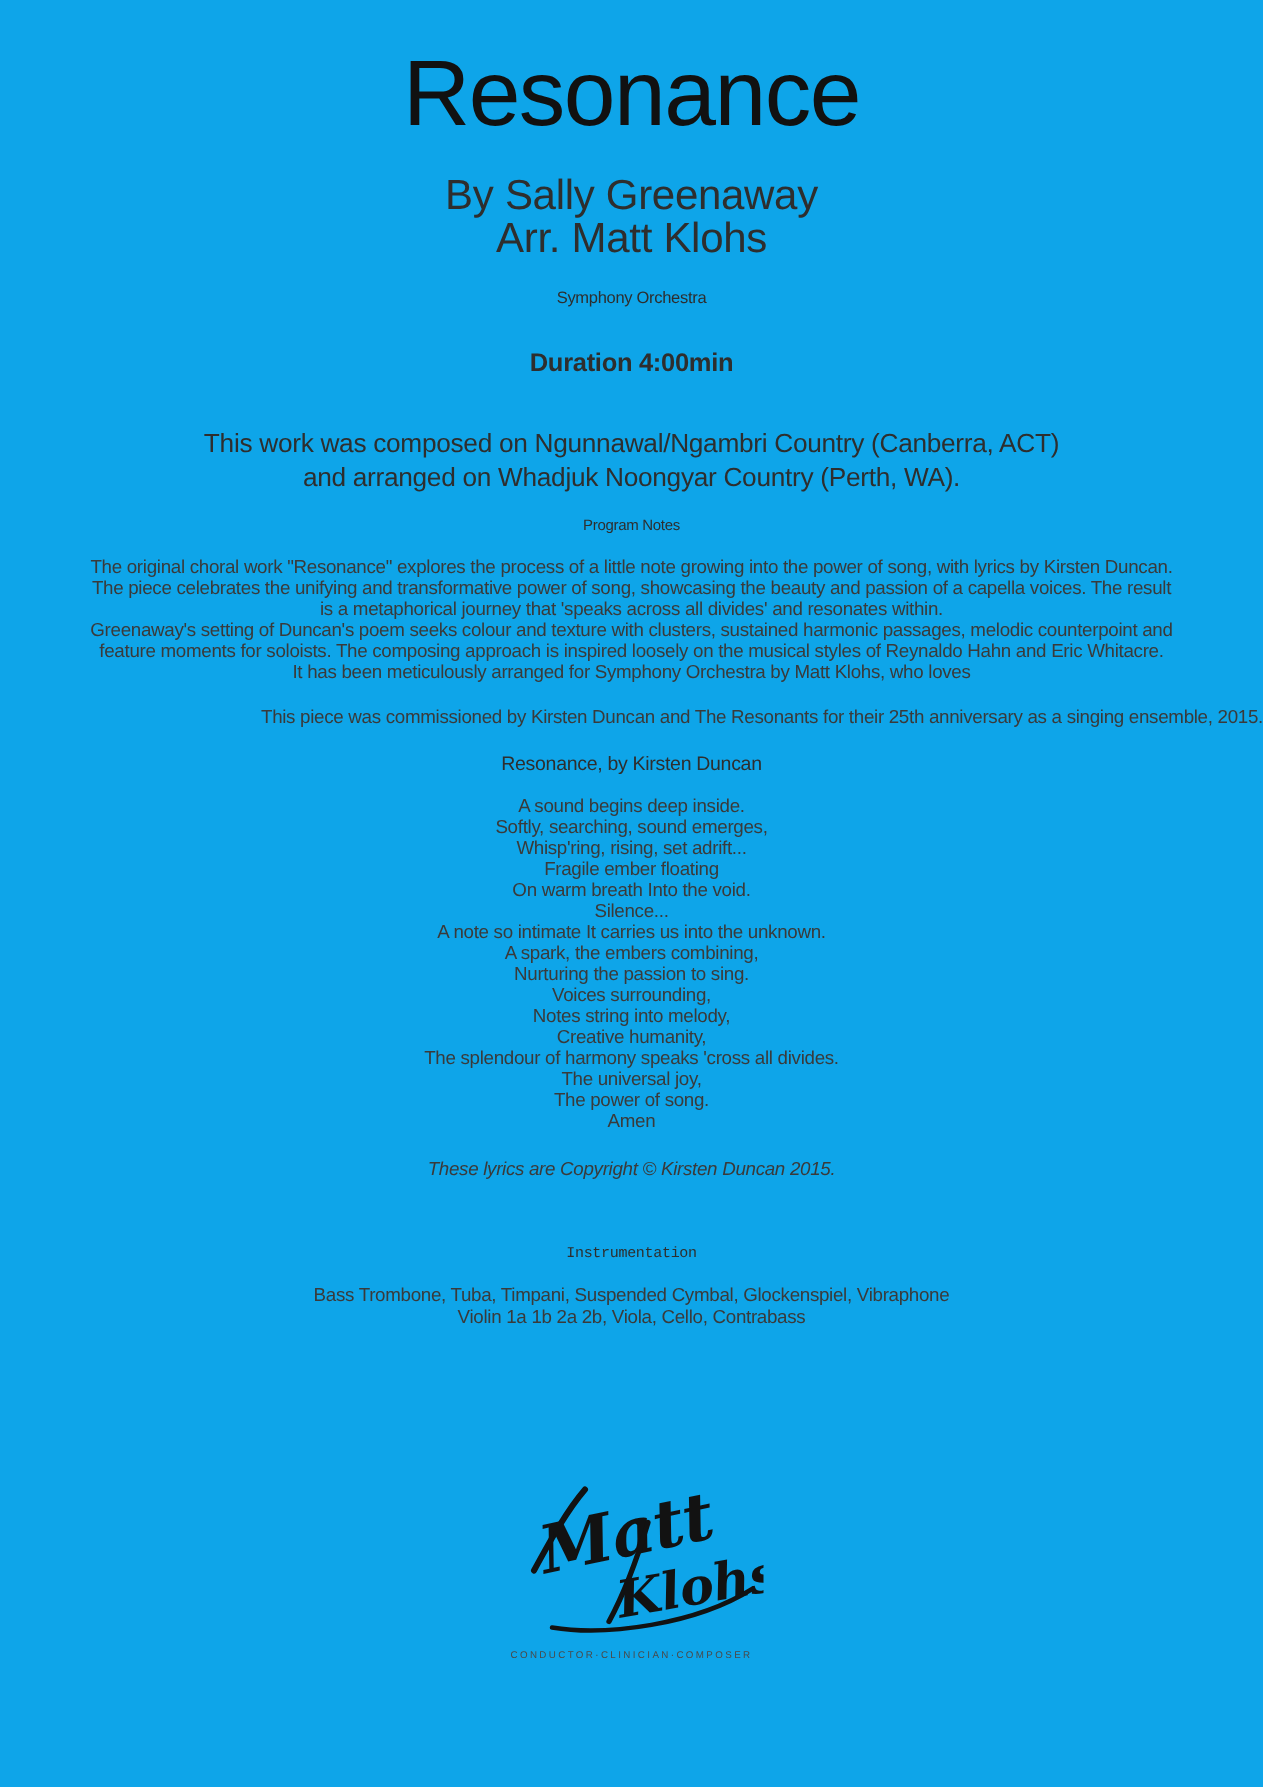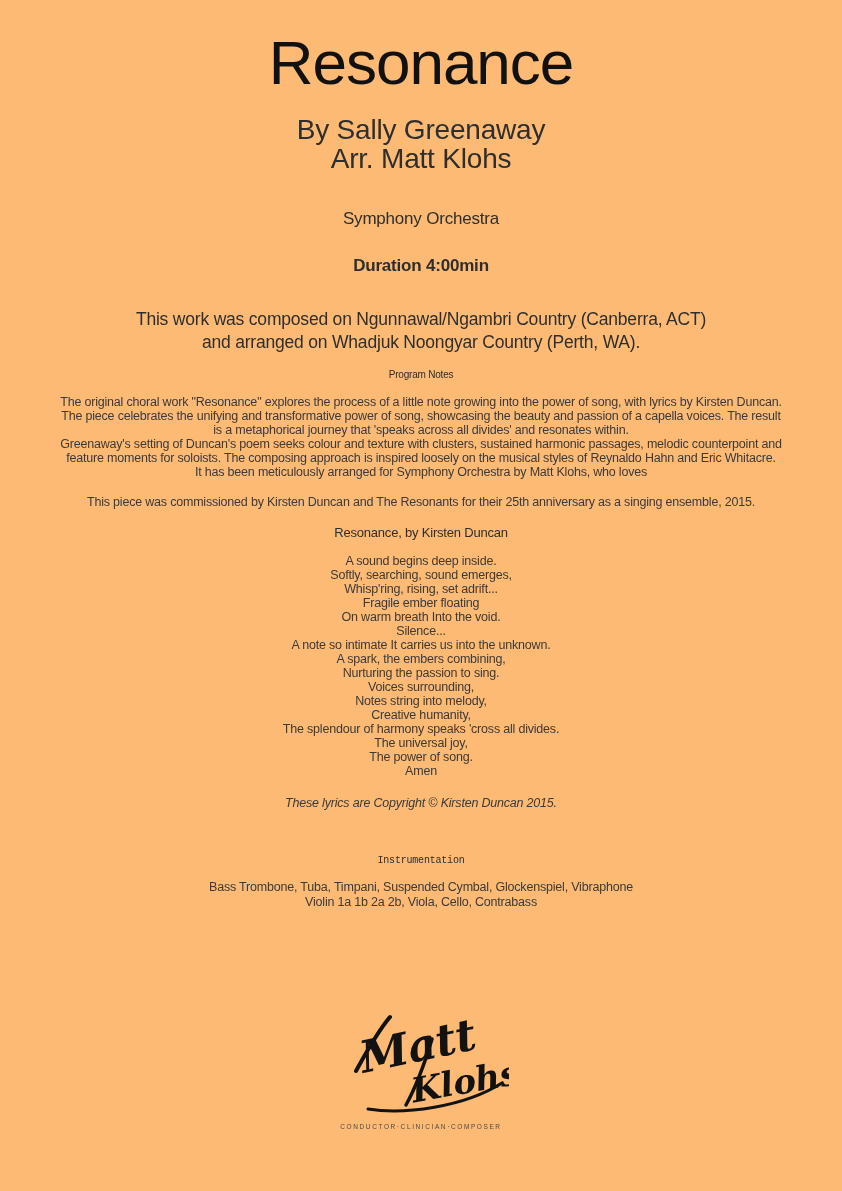--- a/index.html
+++ b/index.html
@@ -1,43 +1,43 @@
 <!DOCTYPE html>
 <html><head>
 <meta charset="utf-8">
 <style>
   html, body { margin: 0; padding: 0; background: #ffffff; }
   .page {
     position: relative;
     width: 842px;
     height: 1191px;
     margin: 0 auto;
-    background: #fdba74;
+    background: #0ea5e9;
     font-family: "Liberation Sans", sans-serif;
     color: #333333;
     text-align: center;
     overflow: hidden;
     letter-spacing: -0.2px;
   }
   .title {
     margin: 0;
     padding-top: 30px;
     font-size: 62px;
     font-weight: 400;
     line-height: 1.05;
     color: #111111;
     letter-spacing: -1px;
   }
   .byline { margin-top: 20px; font-size: 28px; line-height: 29px; color: #2e2e2e; }
-  .ensemble { margin-top: 36px; font-size: 17px; color: #2e2e2e; }
+  .ensemble { margin-top: 20px; font-size: 11px; color: #2e2e2e; }
   .duration { margin-top: 27px; font-size: 17px; color: #2e2e2e; font-weight: bold; }
   .ack { margin-top: 32px; font-size: 17.5px; line-height: 23px; color: #2e2e2e; }
   .section-heading { margin-top: 15px; font-size: 10px; color: #2e2e2e; }
   .notes { margin-top: 15px; font-size: 12.5px; line-height: 14px; color: #3a3a3a; }
-  .commission { margin-top: 16px; font-size: 12.5px; color: #3a3a3a; }
+  .commission { margin-top: 16px; font-size: 12.5px; color: #3a3a3a; text-align: right; }
   .poem-heading { margin-top: 16px; font-size: 13px; color: #2e2e2e; }
   .poem { margin-top: 14px; font-size: 12.5px; line-height: 14px; color: #3a3a3a; }
   .copyright { margin-top: 18px; font-size: 12.5px; line-height: 15px; font-style: italic; color: #3a3a3a; }
   .instr-heading { margin-top: 44px; font-size: 10px; color: #2e2e2e; font-family: Liberation Mono, monospace; }
   .instr { margin-top: 14px; font-size: 12.5px; line-height: 14.5px; color: #3a3a3a; }
   .logo { margin-top: 96px; }
   .sig-matt {
     font-family: "DejaVu Serif", serif;
     font-style: italic;
     font-weight: bold;

